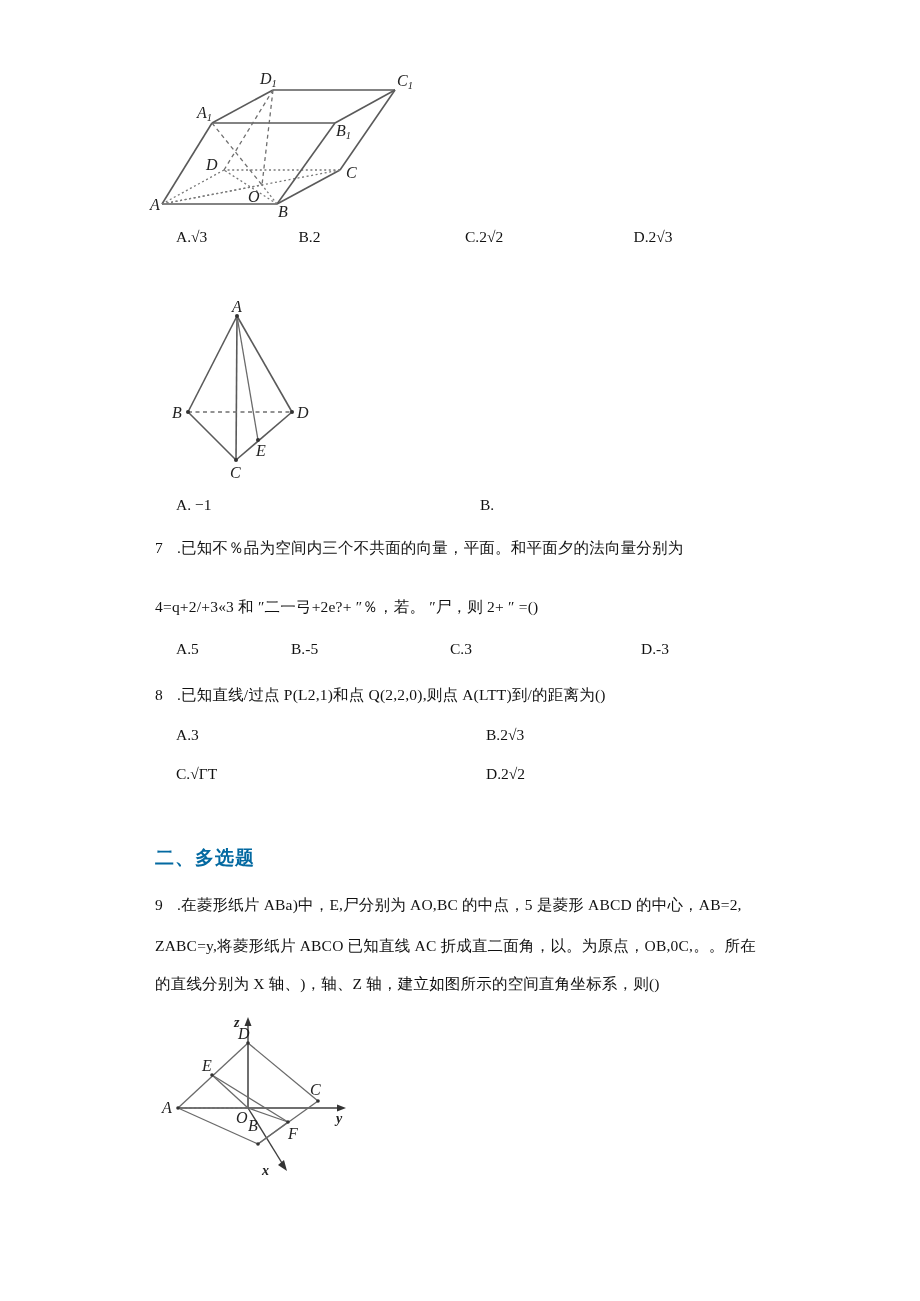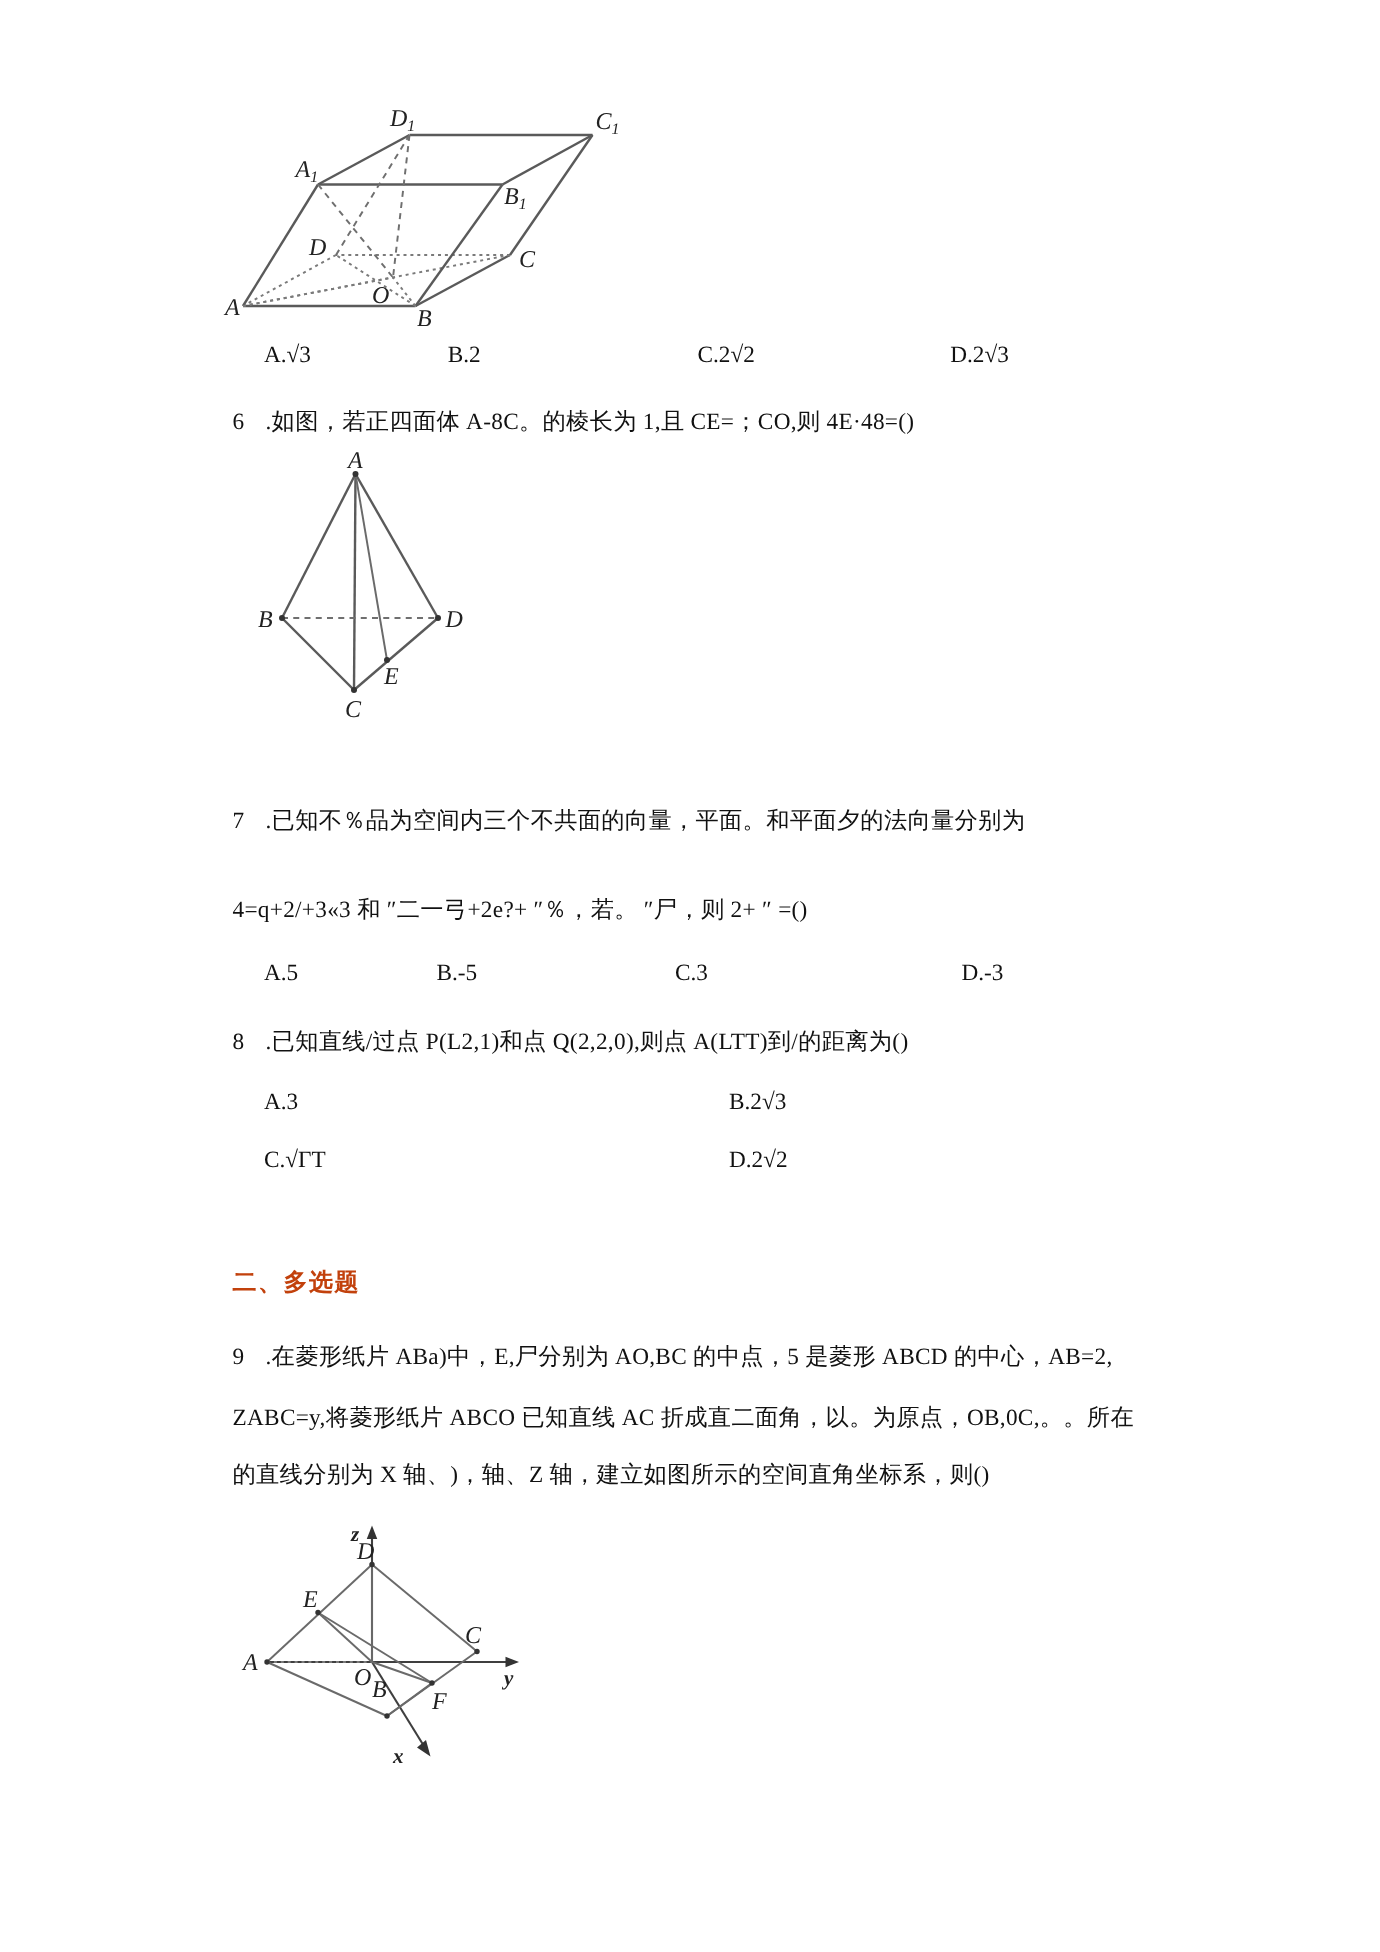--- a/index.html
+++ b/index.html
@@ -30,22 +30,22 @@
     letter-spacing: 0.2px;
     white-space: nowrap;
   }
   .q-num {
     display: inline-block;
     min-width: 22px;
   }
   .section-head {
     font-family: "Liberation Sans", sans-serif;
     font-weight: bold;
-    font-size: 16px;
-    color: #c2410c;
+    font-size: 19px;
+    color: #0369a1;
     letter-spacing: 1px;
   }
   .opt-row {
     display: flex;
     font-size: 15.5px;
     color: #111;
   }
   .opt-row.four > span { width: 160px; display: inline-block; }
   .opt-row.two > span  { width: 310px; display: inline-block; }
   .opt-row.two-wide > span { width: 200px; display: inline-block; }
@@ -121,23 +121,20 @@
     </svg>
   </div>
 
   <div class="abs opt-row four" style="left:176px; top:228px; width:600px;">
     <span>A.√3</span>
     <span style="margin-left:-20px;">B.2</span>
     <span style="margin-left:24px;">C.2√2</span>
     <span style="margin-left:26px;">D.2√3</span>
   </div>
 
-  <div class="abs q-line" style="left:155px; top:270px;">
-    <span class="q-num">6</span><span>.如图，若正四面体 A-8C。的棱长为 1,且 CE=；CO,则 4E·48=()</span>
-  </div>
 
   <div class="abs" style="left:170px; top:300px;">
     <svg width="230" height="195" viewBox="0 0 230 195">
 
       <line class="fig-line" x1="67" y1="16" x2="18" y2="112"></line>
       <line class="fig-line" x1="67" y1="16" x2="122" y2="112"></line>
       <line class="fig-line" x1="67" y1="16" x2="66" y2="160"></line>
       <line class="fig-dash" x1="18" y1="112" x2="122" y2="112"></line>
       <line class="fig-line" x1="18" y1="112" x2="66" y2="160"></line>
       <line class="fig-line" x1="122" y1="112" x2="66" y2="160"></line>
@@ -150,20 +147,24 @@
       <circle class="dotpt" cx="88" cy="140" r="2"></circle>
 
       <text class="vlabel" x="62" y="12">A</text>
       <text class="vlabel" x="2" y="118">B</text>
       <text class="vlabel" x="127" y="118">D</text>
       <text class="vlabel" x="60" y="178">C</text>
       <text class="vlabel" x="86" y="156">E</text>
     </svg>
   </div>
 
+  <div class="abs opt-row two-wide" style="left:176px; top:496px;">
+    <span>A. −1</span>
+    <span style="margin-left:104px;">B.</span>
+  </div>
 
   <div class="abs q-line" style="left:155px; top:536px;">
     <span class="q-num">7</span><span>.已知不％品为空间内三个不共面的向量，平面。和平面夕的法向量分别为</span>
   </div>
   <div class="abs q-line" style="left:155px; top:595px;">
     <span>4=q+2/+3«3 和 ″二一弓+2e?+ ″％，若。 ″尸，则 2+ ″ =()</span>
   </div>
 
   <div class="abs opt-row four" style="left:176px; top:640px; width:600px;">
     <span>A.5</span>

